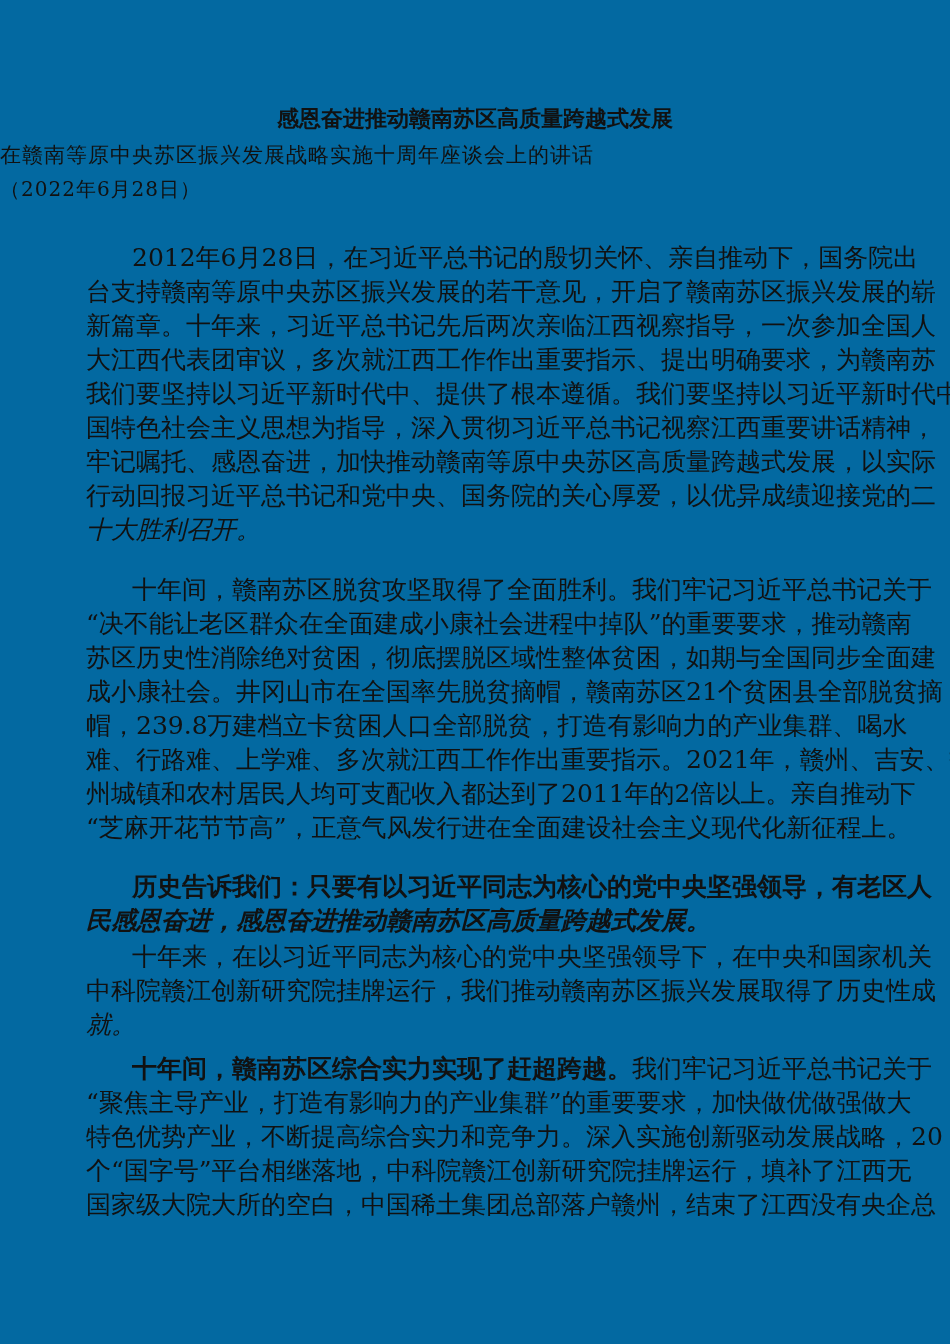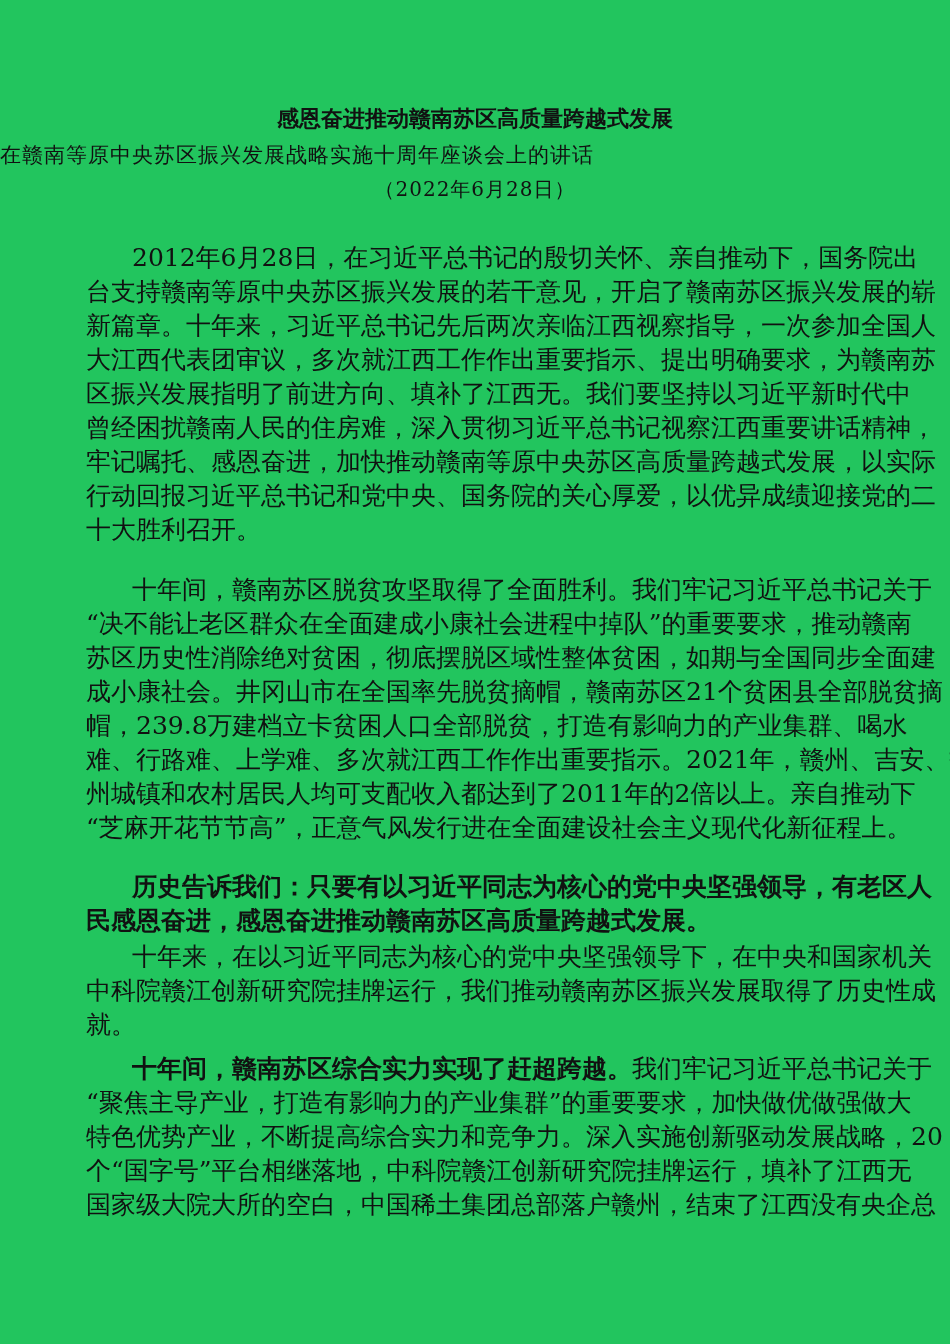--- a/index.html
+++ b/index.html
@@ -13,21 +13,21 @@
       position: relative;
       overflow: hidden;
       color: #111111;
       font-family: "DejaVu Serif", "Liberation Serif", serif;
     }
     .page {
       position: absolute;
       left: 0; top: 0;
       width: 950px;
       height: 1344px;
-      background: #22c55e;
+      background: #0369a1;
     }
     .title {
       position: absolute;
       left: 0; width: 950px;
       top: 104px;
       text-align: center;
       font-family: "DejaVu Sans", "Liberation Sans", sans-serif;
       font-weight: bold;
       font-size: 22px;
       line-height: 30px;
@@ -38,38 +38,39 @@
       left: 0; width: 950px;
       top: 140px;
       font-size: 21px;
       line-height: 30px;
       letter-spacing: 1px;
     }
     .date {
       position: absolute;
       left: 0; width: 950px;
       top: 174px;
-      text-align: center;
+      text-align: left;
       font-size: 20px;
       line-height: 30px;
       letter-spacing: 1px;
     }
     .line {
       position: absolute;
       left: 86px;
       width: 780px;
       height: 34px;
       font-size: 25px;
       line-height: 34px;
       white-space: nowrap;
       text-align: justify;
       text-align-last: justify;
     }
     .line.last {
       text-align-last: left;
+      font-style: italic;
     }
     .line.indent {
       left: 132px;
       width: 734px;
     }
     .bold {
       font-family: "DejaVu Sans", "Liberation Sans", sans-serif;
       font-weight: bold;
     }
     .seg-bold {
@@ -84,22 +85,22 @@
 
   <div class="title">感恩奋进推动赣南苏区高质量跨越式发展</div>
   <div class="subtitle">在赣南等原中央苏区振兴发展战略实施十周年座谈会上的讲话</div>
   <div class="date">（2022年6月28日）</div>
 
   <div>
     <div class="line indent" style="top:241px">2012年6月28日，在习近平总书记的殷切关怀、亲自推动下，国务院出</div>
     <div class="line" style="top:275px">台支持赣南等原中央苏区振兴发展的若干意见，开启了赣南苏区振兴发展的崭</div>
     <div class="line" style="top:309px">新篇章。十年来，习近平总书记先后两次亲临江西视察指导，一次参加全国人</div>
     <div class="line" style="top:343px">大江西代表团审议，多次就江西工作作出重要指示、提出明确要求，为赣南苏</div>
-    <div class="line" style="top:377px">区振兴发展指明了前进方向、填补了江西无。我们要坚持以习近平新时代中</div>
-    <div class="line" style="top:411px">曾经困扰赣南人民的住房难，深入贯彻习近平总书记视察江西重要讲话精神，</div>
+    <div class="line" style="top:377px">我们要坚持以习近平新时代中、提供了根本遵循。我们要坚持以习近平新时代中</div>
+    <div class="line" style="top:411px">国特色社会主义思想为指导，深入贯彻习近平总书记视察江西重要讲话精神，</div>
     <div class="line" style="top:445px">牢记嘱托、感恩奋进，加快推动赣南等原中央苏区高质量跨越式发展，以实际</div>
     <div class="line" style="top:479px">行动回报习近平总书记和党中央、国务院的关心厚爱，以优异成绩迎接党的二</div>
     <div class="line last" style="top:513px">十大胜利召开。</div>
   </div>
 
   <div>
     <div class="line indent" style="top:573px">十年间，赣南苏区脱贫攻坚取得了全面胜利。我们牢记习近平总书记关于</div>
     <div class="line" style="top:607px">“决不能让老区群众在全面建成小康社会进程中掉队”的重要要求，推动赣南</div>
     <div class="line" style="top:641px">苏区历史性消除绝对贫困，彻底摆脱区域性整体贫困，如期与全国同步全面建</div>
     <div class="line" style="top:675px">成小康社会。井冈山市在全国率先脱贫摘帽，赣南苏区21个贫困县全部脱贫摘</div>

